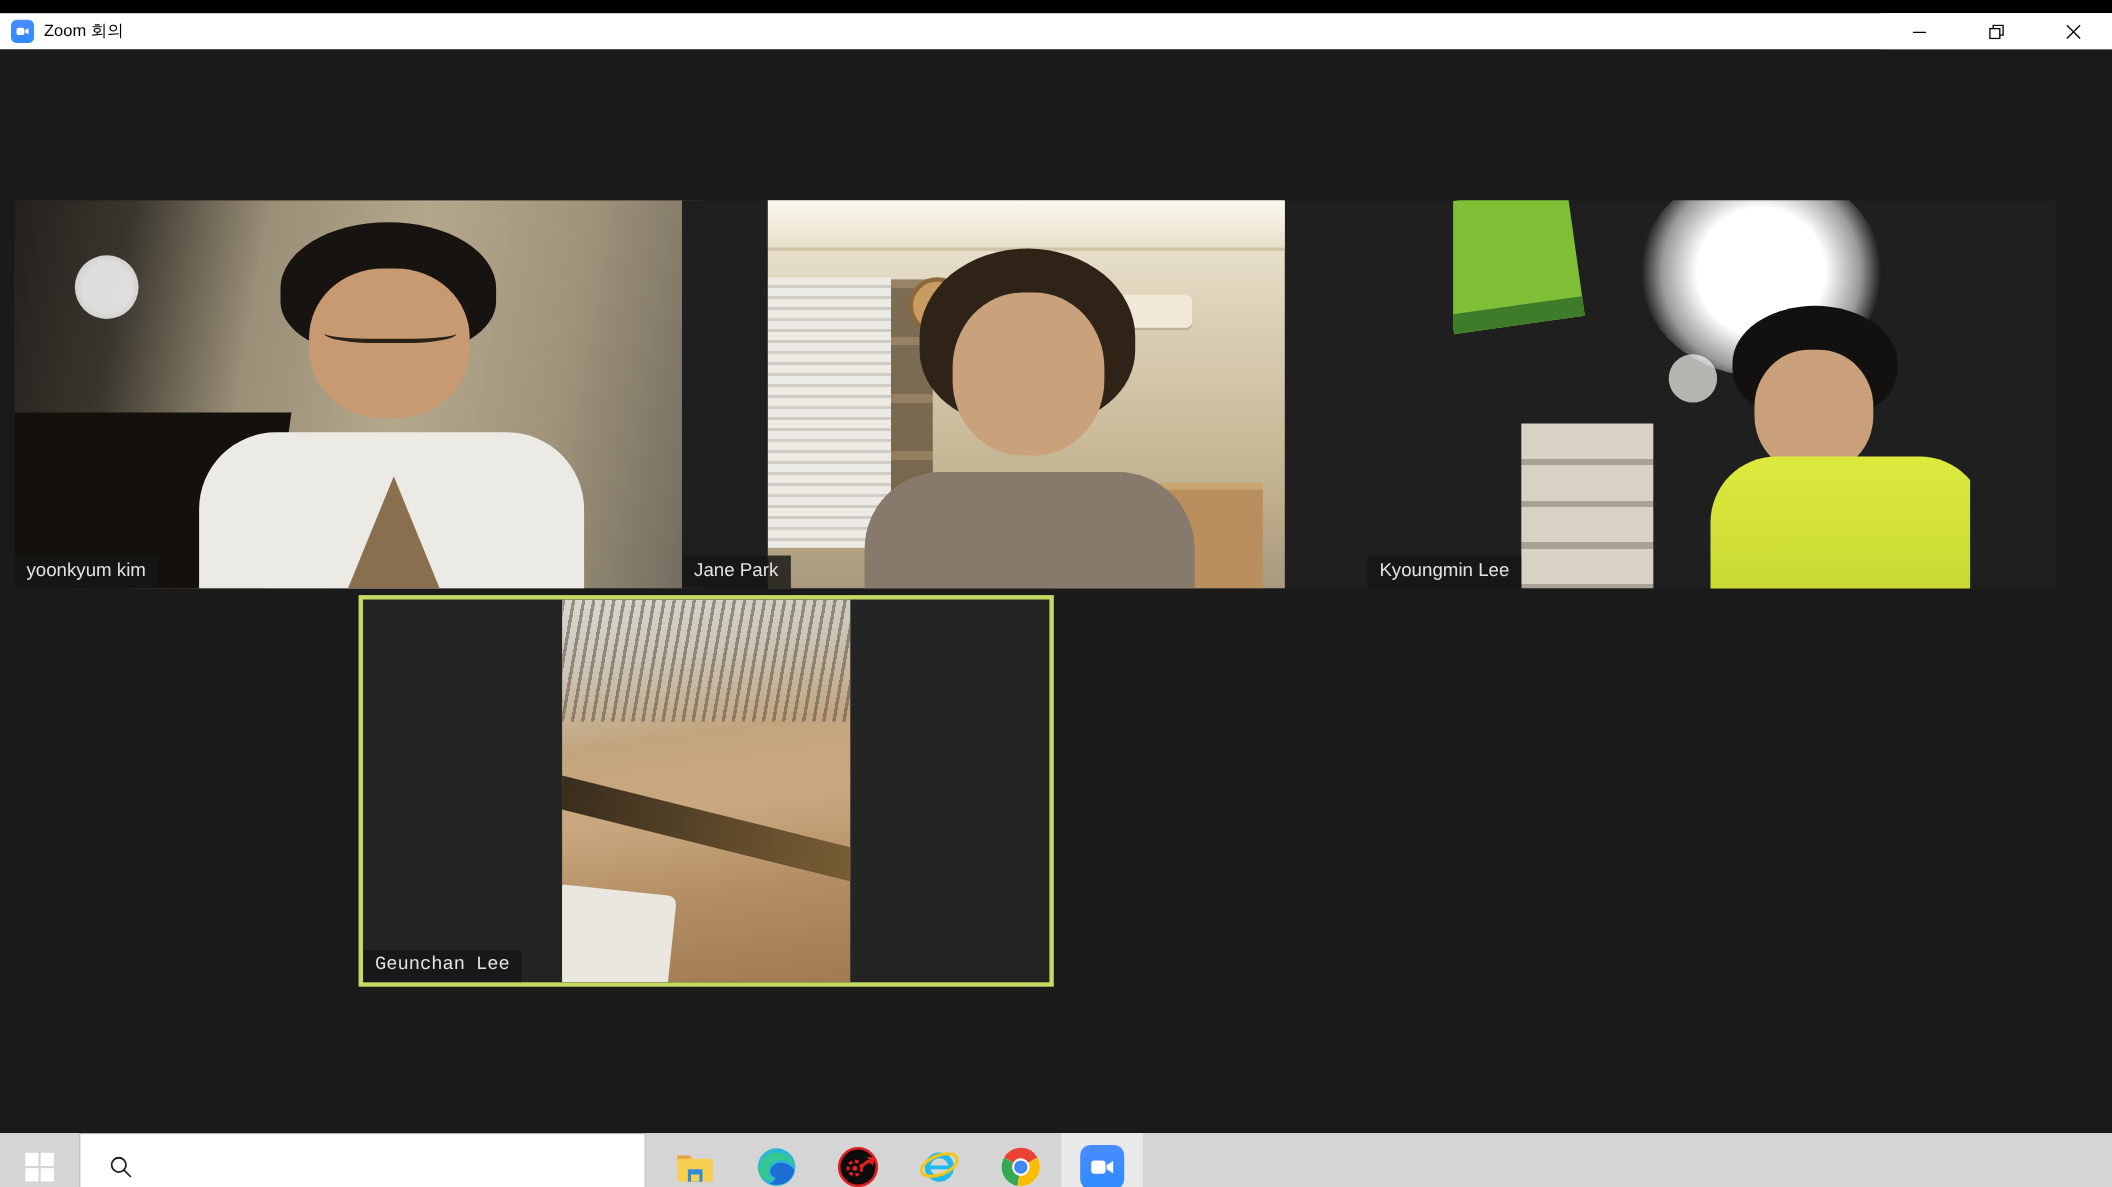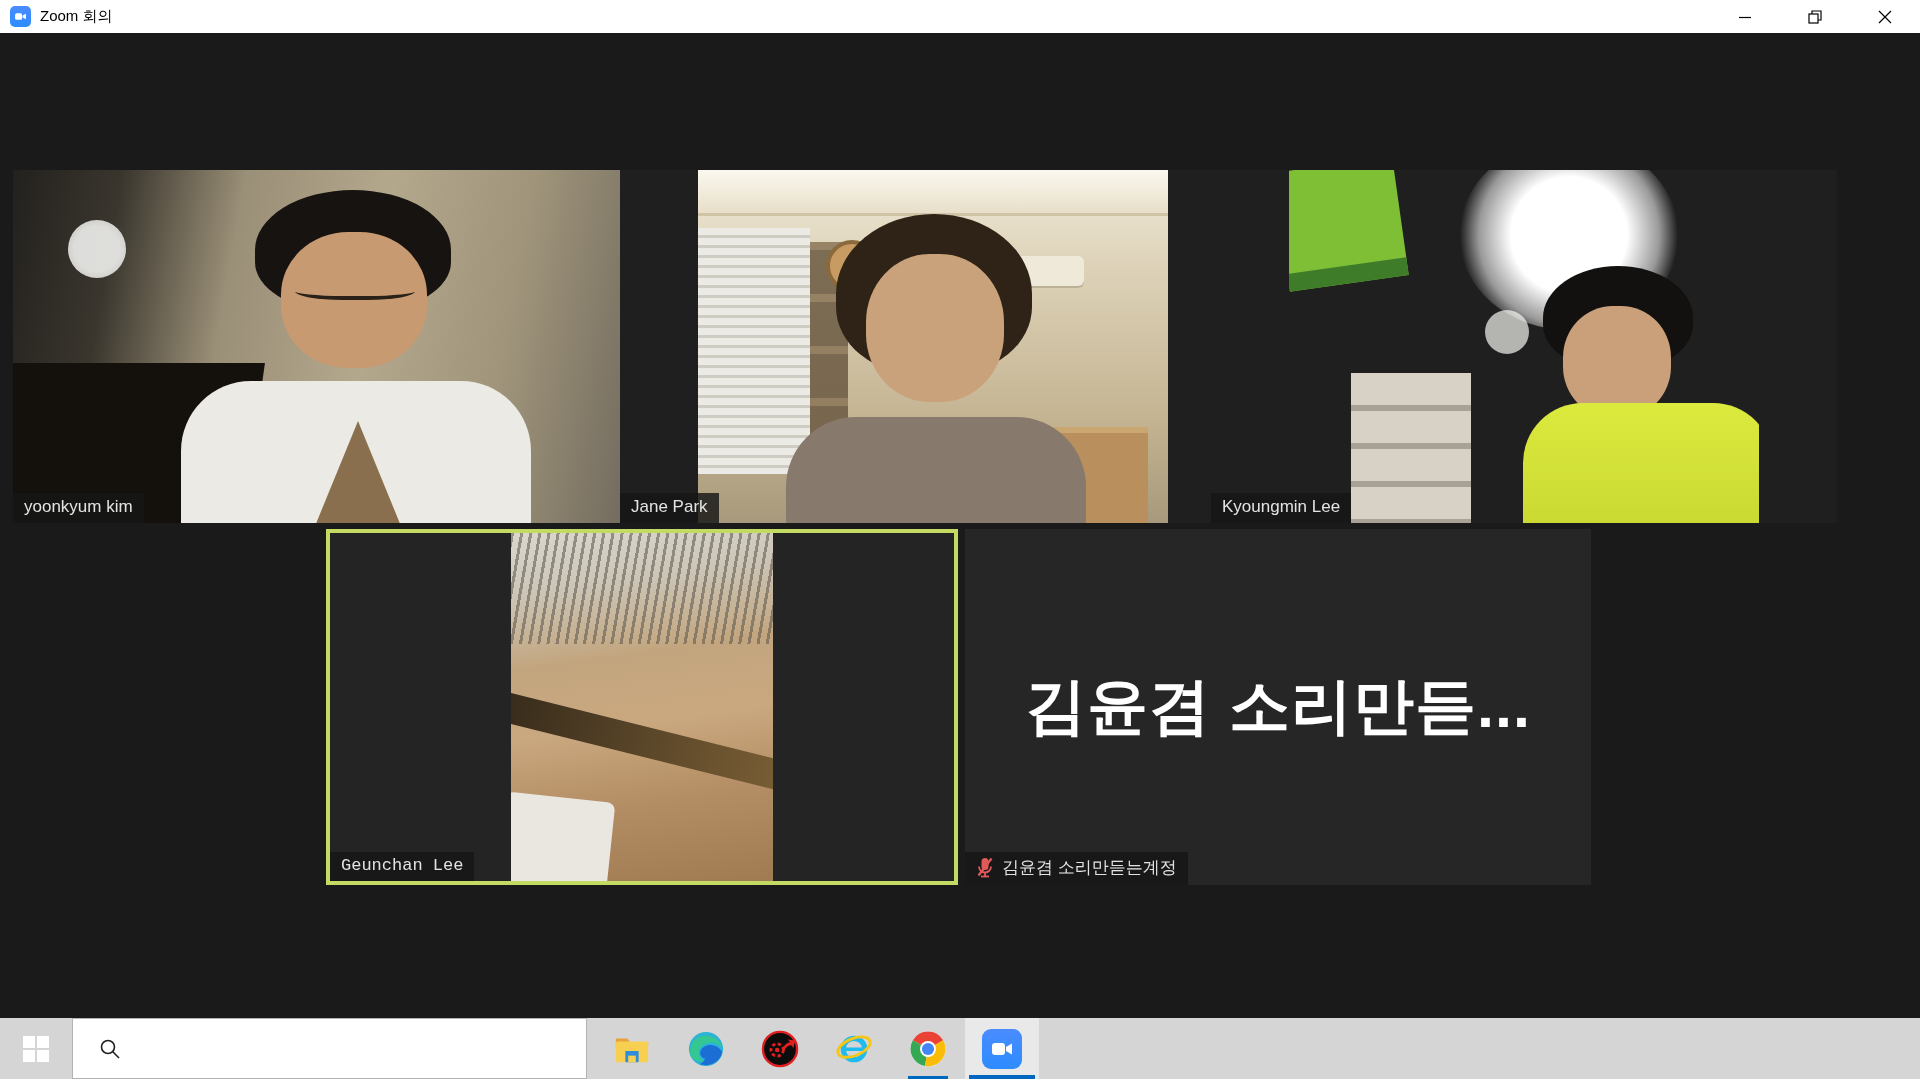--- a/index.html
+++ b/index.html
@@ -1,34 +1,34 @@
 <!DOCTYPE html>
 <html><head>
 <meta charset="utf-8">
 <style>
   * { margin:0; padding:0; box-sizing:border-box; }
   html,body { width:1920px; height:1079px; overflow:hidden; background:#000;
     font-family:"Liberation Sans","DejaVu Sans",sans-serif; }
-  .window { position:absolute; inset:0; }
+  .window { position:absolute; inset:0;margin-top:12px; }
 
   
   .titlebar { position:absolute; left:0; top:0; width:1920px; height:33px; background:#ffffff;
     display:flex; align-items:center; }
   .zoom-app-icon { width:21px; height:21px; margin-left:10px; border-radius:5px;
     background:linear-gradient(180deg,#4a8cff,#2d8cff); display:flex; align-items:center; justify-content:center; }
   .title-text { margin-left:9px; font-size:15px; color:#000; }
   .win-controls { position:absolute; right:0; top:0; height:33px; display:flex; }
   .win-btn { width:70px; height:33px; display:flex; align-items:center; justify-content:center; background:#fff; }
 
   
   .meeting { position:absolute; left:0; top:33px; width:1920px; height:985px; background:#1a1a1a; }
   .cell { position:absolute; background:#1f1f1f; overflow:hidden; }
   .cell1 { left:13px;  top:137px; width:626px; height:353px; }
   .cell2 { left:620px; top:137px; width:626px; height:353px; }
-  .cell3 { left:1211px;top:137px; width:626px; height:353px; }
+  .cell3 { left:1243px;top:137px; width:626px; height:353px; }
   .cell4 { left:326px; top:496px; width:632px; height:356px; background:#242424; border:4px solid #c3db63;font-family:Liberation Mono, monospace; }
   .cell5 { left:965px; top:496px; width:626px; height:356px; background:#262626; }
 
   .video { position:absolute; overflow:hidden; }
   .v-full { inset:0; }
   .v-43   { top:0; bottom:0; left:78px; width:470px; }
   .v-port { top:0; bottom:0; left:181px; width:262px; }
 
   .nameplate { position:absolute; left:0; bottom:0; background:rgba(22,22,22,.82);
     color:#e3e3e3; font-size:17px; padding:4px 11px 6px 11px; display:flex; align-items:center; gap:8px;
@@ -193,35 +193,20 @@
       <div class="video v-port scene4">
         <span class="hairlines"></span>
           <span class="glassband"></span>
           <span class="lightpatch"></span>
       </div>
       <div class="nameplate">
         <span>Geunchan Lee</span>
       </div>
     </div>
 
-    <div class="cell cell5">
-      <div class="bigname">김윤겸 소리만듣...</div>
-      <div class="nameplate">
-        <span class="micwrap">
-          <svg width="18" height="22" viewBox="0 0 18 22">
-            <rect x="5.5" y="1" width="7" height="12" rx="3.5" fill="#e05a5a"></rect>
-            <path d="M3 9.5a6 6 0 0 0 12 0" fill="none" stroke="#e05a5a" stroke-width="1.8"></path>
-            <line x1="9" y1="15.5" x2="9" y2="19" stroke="#e05a5a" stroke-width="1.8"></line>
-            <line x1="5" y1="19.5" x2="13" y2="19.5" stroke="#e05a5a" stroke-width="1.8"></line>
-            <line x1="15.5" y1="1.5" x2="2.5" y2="18.5" stroke="#e05a5a" stroke-width="2.2"></line>
-          </svg>
-        </span>
-        <span>김윤겸 소리만듣는계정</span>
-      </div>
-    </div>
 
   </div>
 
   <div class="taskbar">
     <div class="start-btn">
       <div class="winlogo">
           <span></span>
           <span></span>
           <span></span>
           <span></span>

